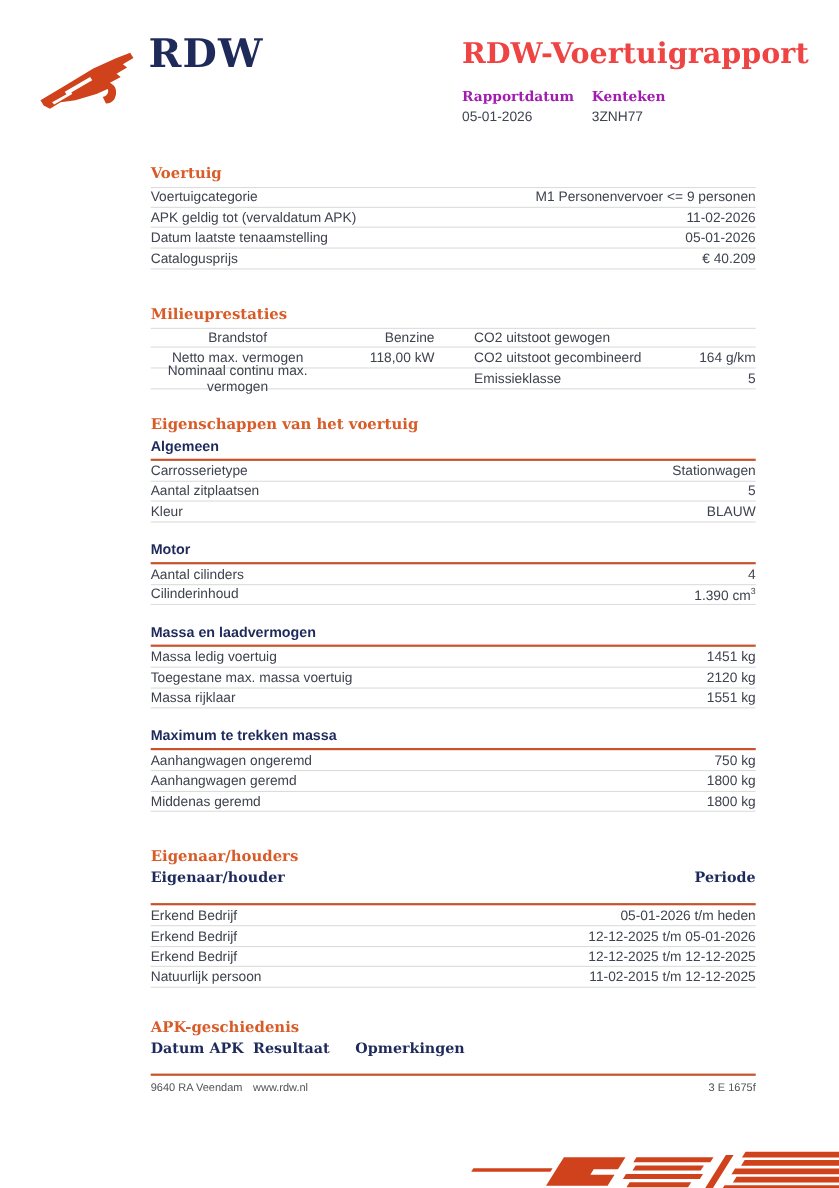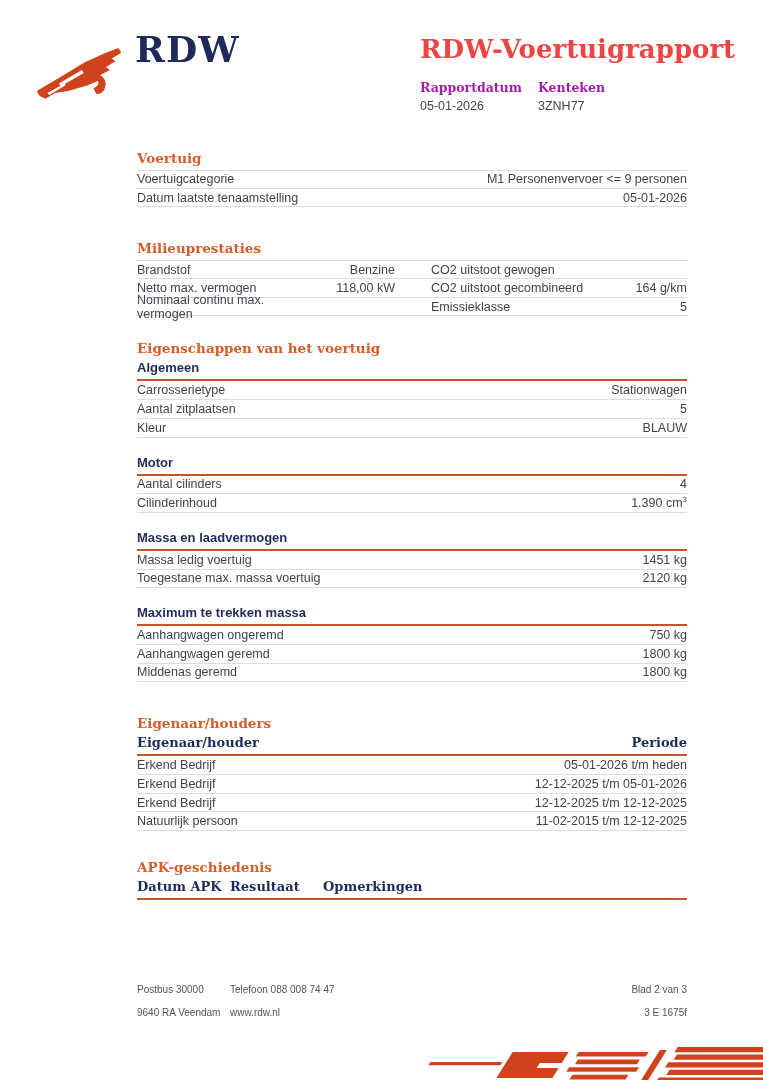--- a/index.html
+++ b/index.html
@@ -41,38 +41,38 @@
   }
   .row {
     display:flex; justify-content:space-between; align-items:center;
     height:18.7px; border-bottom:1px solid #dcdcdc;
     font-size:12.5px; color:#3e434e;
   }
   .tbl-top .row:first-child { border-top:1px solid #dcdcdc; }
   .val { text-align:right; white-space:nowrap; }
   .val sup { font-size:8px; }
   
-  .mrow .cell-l  { flex:0 0 158px; }
+  .mrow .cell-l  { flex:0 0 158px;text-align:center; }
   .mrow .cell-lv { flex:0 0 100px; text-align:right; }
   .mrow .cell-gap{ flex:0 0 36px; }
   .mrow .cell-r  { flex:1 1 auto; }
   .mrow .cell-rv { flex:0 0 82px; text-align:right; }
   
   .sec-milieu   { margin-top:33px; }
   .sec-eigensch { margin-top:24px; }
   .sub-algemeen { margin-top:3px; }
   .sub-block    { margin-top:17px; }
   .sec-eigenaar { margin-top:33px; }
   .sec-apk      { margin-top:28px; }
   
   .thead {
     display:flex; justify-content:space-between; align-items:baseline;
     font-family:"DejaVu Serif", serif; font-weight:bold;
     font-size:13px; color:#1f2a5c;
-    border-bottom:2px solid #c8522a; padding-bottom:4px;
+    border-bottom:2px solid #c8522a; padding-bottom:15px;
   }
   .thead .c1 { flex:0 0 93px; }
   .thead .c2 { flex:0 0 93px; }
   .thead .c3 { flex:1 1 auto; }
   
   .footer { position:absolute; left:137px; top:984px; width:550px; font-size:10px; color:#4f5358; }
   .fline { display:flex; margin-bottom:12px; }
   .fline .f1 { flex:0 0 93px; }
   .fline .f2 { flex:1 1 auto; }
   .fline .f3 { text-align:right; }
@@ -109,22 +109,30 @@
   <div class="content">
 
     <section>
       <h2 class="sec-head">Voertuig</h2>
       <div class="tbl-top">
         <div class="row">
           <span class="lbl">Voertuigcategorie</span>
           <span class="val">M1 Personenvervoer &lt;= 9 personen</span>
         </div>
         <div class="row">
+          <span class="lbl">APK geldig tot (vervaldatum APK)</span>
+          <span class="val">11-02-2026</span>
+        </div>
+        <div class="row">
           <span class="lbl">Datum laatste tenaamstelling</span>
           <span class="val">05-01-2026</span>
+        </div>
+        <div class="row">
+          <span class="lbl">Catalogusprijs</span>
+          <span class="val">€ 40.209</span>
         </div>
       </div>
     </section>
 
     <section class="sec-milieu">
       <h2 class="sec-head">Milieuprestaties</h2>
       <div class="tbl-top">
         <div class="row mrow">
           <span class="lbl cell-l">Brandstof</span>
           <span class="val cell-lv">Benzine</span>
@@ -183,20 +191,24 @@
       <div class="sub-block">
         <h3 class="sub-head">Massa en laadvermogen</h3>
         <div class="row">
           <span class="lbl">Massa ledig voertuig</span>
           <span class="val">1451 kg</span>
         </div>
         <div class="row">
           <span class="lbl">Toegestane max. massa voertuig</span>
           <span class="val">2120 kg</span>
         </div>
+        <div class="row">
+          <span class="lbl">Massa rijklaar</span>
+          <span class="val">1551 kg</span>
+        </div>
       </div>
 
       <div class="sub-block">
         <h3 class="sub-head">Maximum te trekken massa</h3>
         <div class="row">
           <span class="lbl">Aanhangwagen ongeremd</span>
           <span class="val">750 kg</span>
         </div>
         <div class="row">
           <span class="lbl">Aanhangwagen geremd</span>
@@ -238,25 +250,20 @@
       <div class="thead">
         <span class="c1">Datum APK</span>
         <span class="c2">Resultaat</span>
         <span class="c3">Opmerkingen</span>
       </div>
     </section>
 
   </div>
 
   <div class="footer">
-    <div class="fline">
-      <span class="f1">Postbus 30000</span>
-      <span class="f2">Telefoon 088 008 74 47</span>
-      <span class="f3">Blad 2 van 3</span>
-    </div>
     <div class="fline">
       <span class="f1">9640 RA Veendam</span>
       <span class="f2">www.rdw.nl</span>
       <span class="f3">3 E 1675f</span>
     </div>
   </div>
 
   <svg class="bottom-art" viewBox="0 0 352 44" aria-hidden="true">
     <g fill="#d0421b" transform="translate(30,0) skewX(-32)">
       <rect x="-14" y="17" width="72" height="3.2"></rect>

